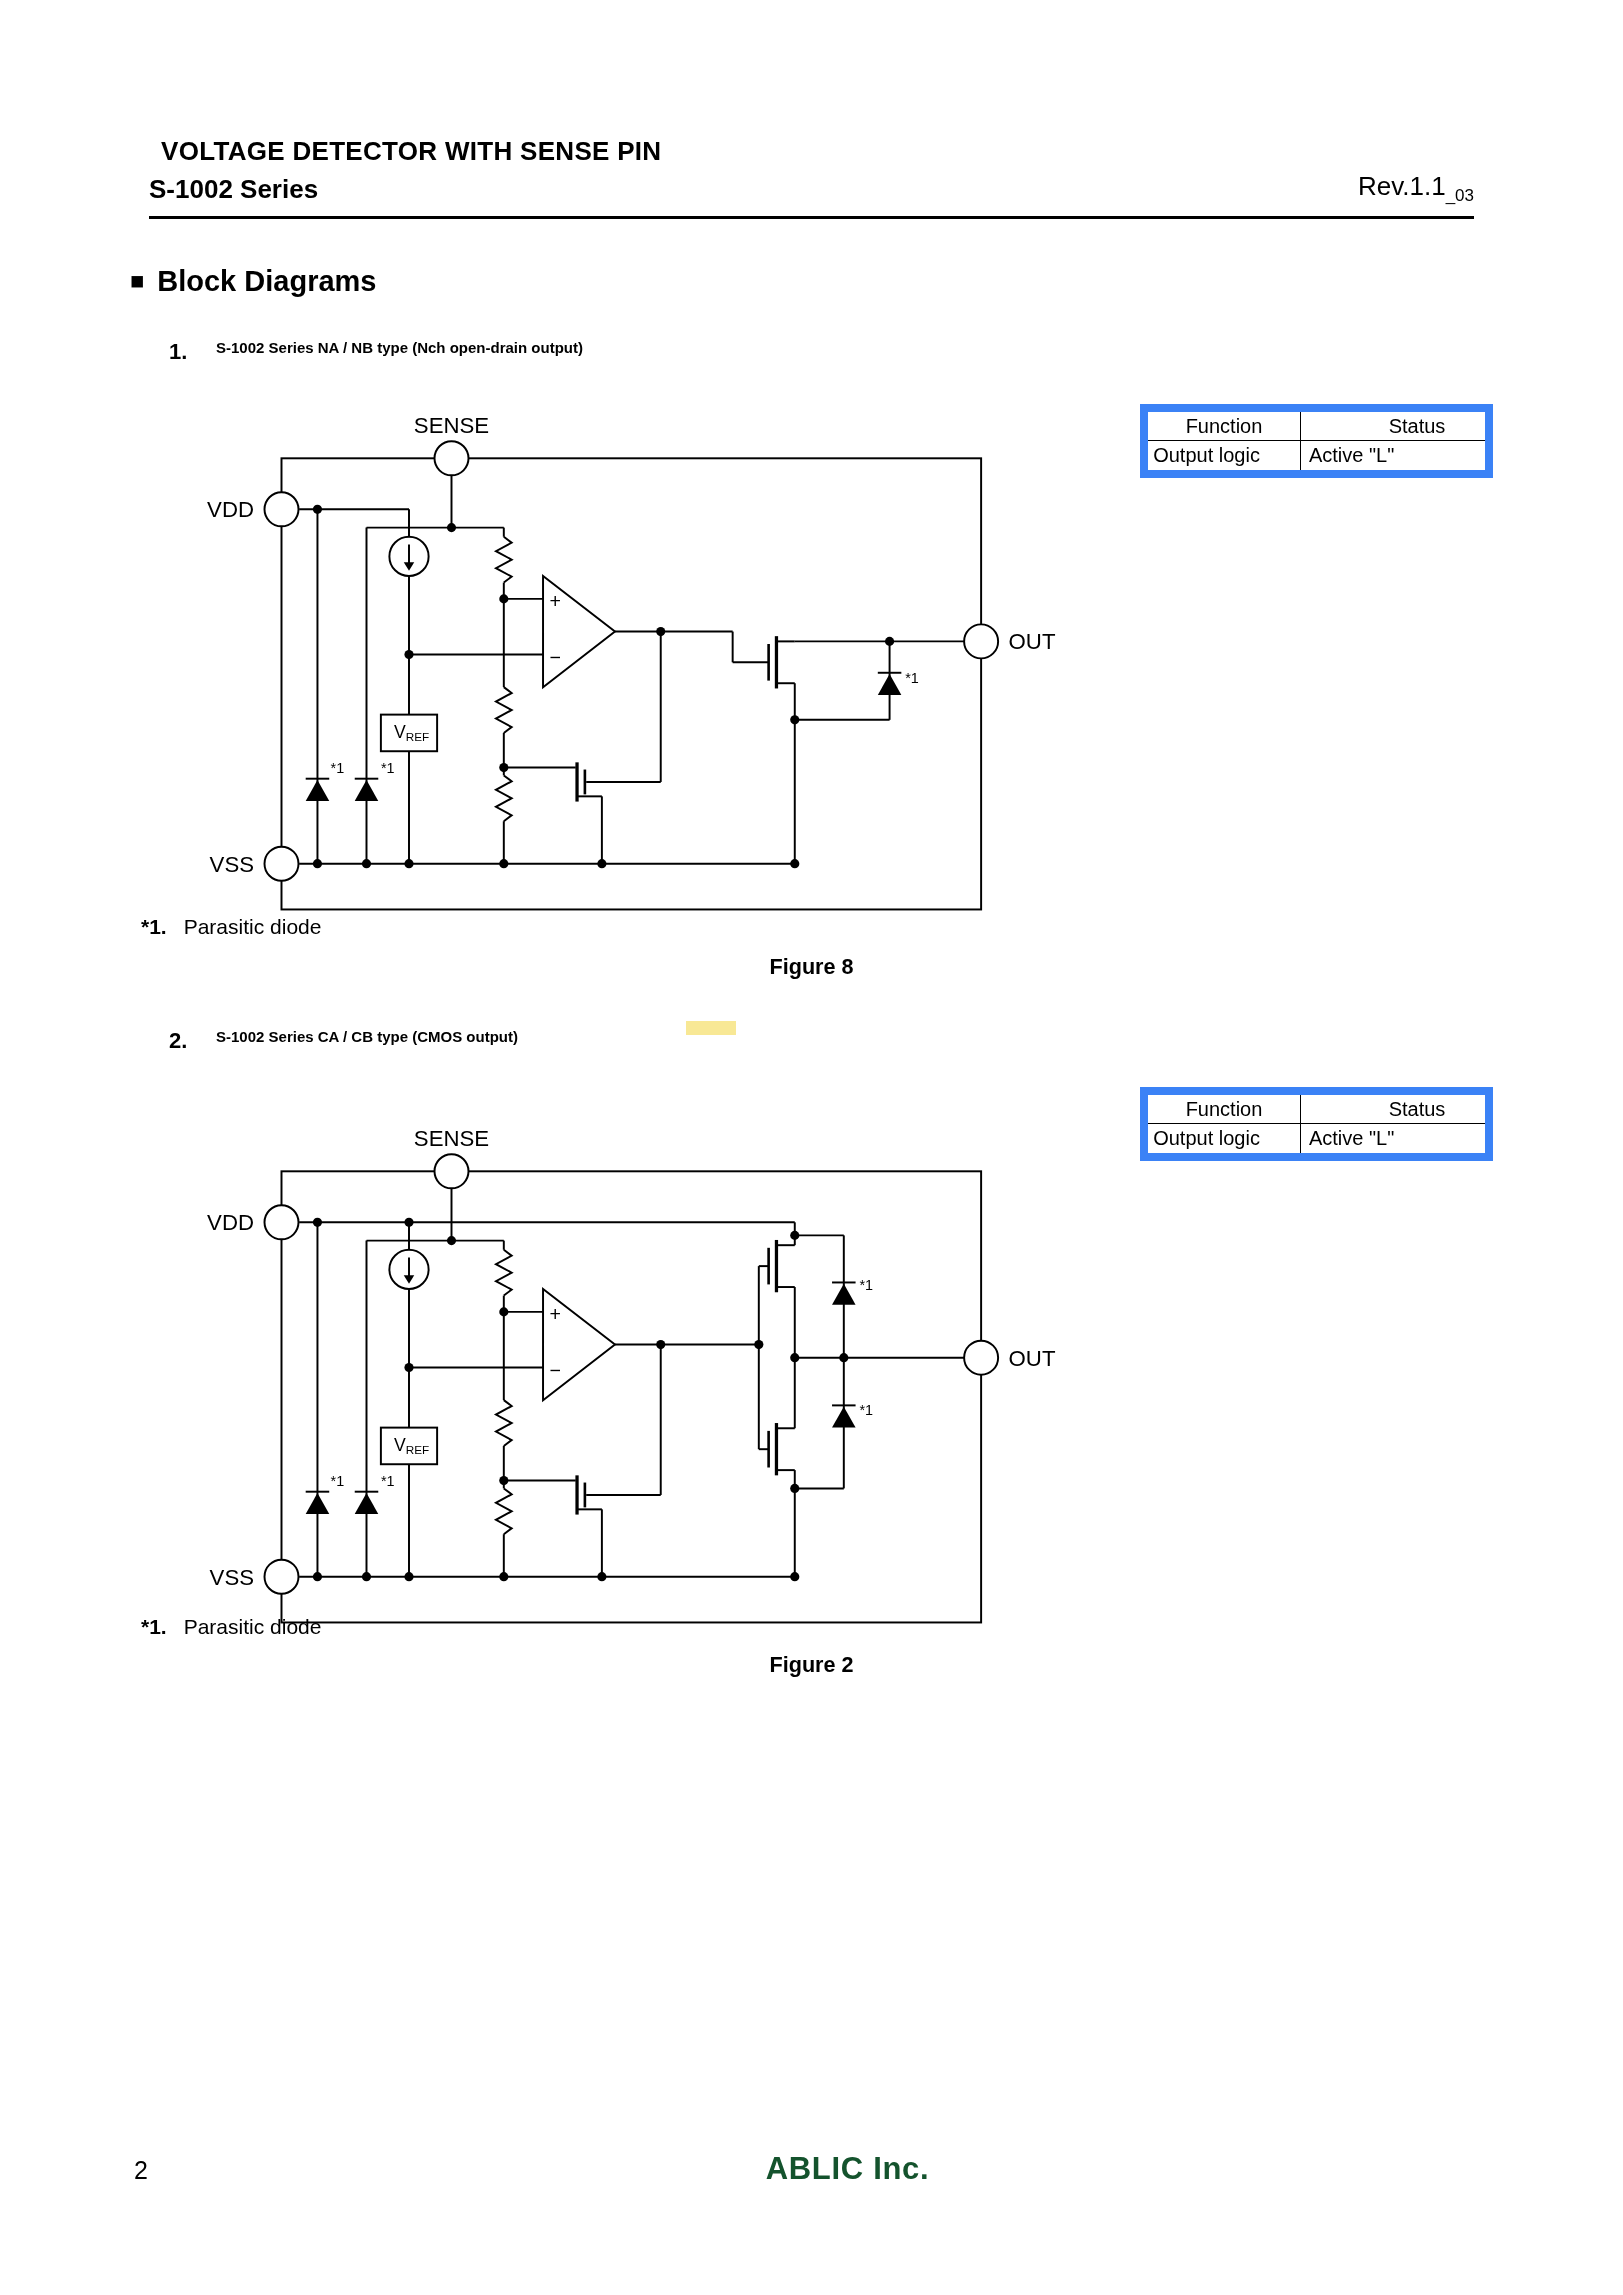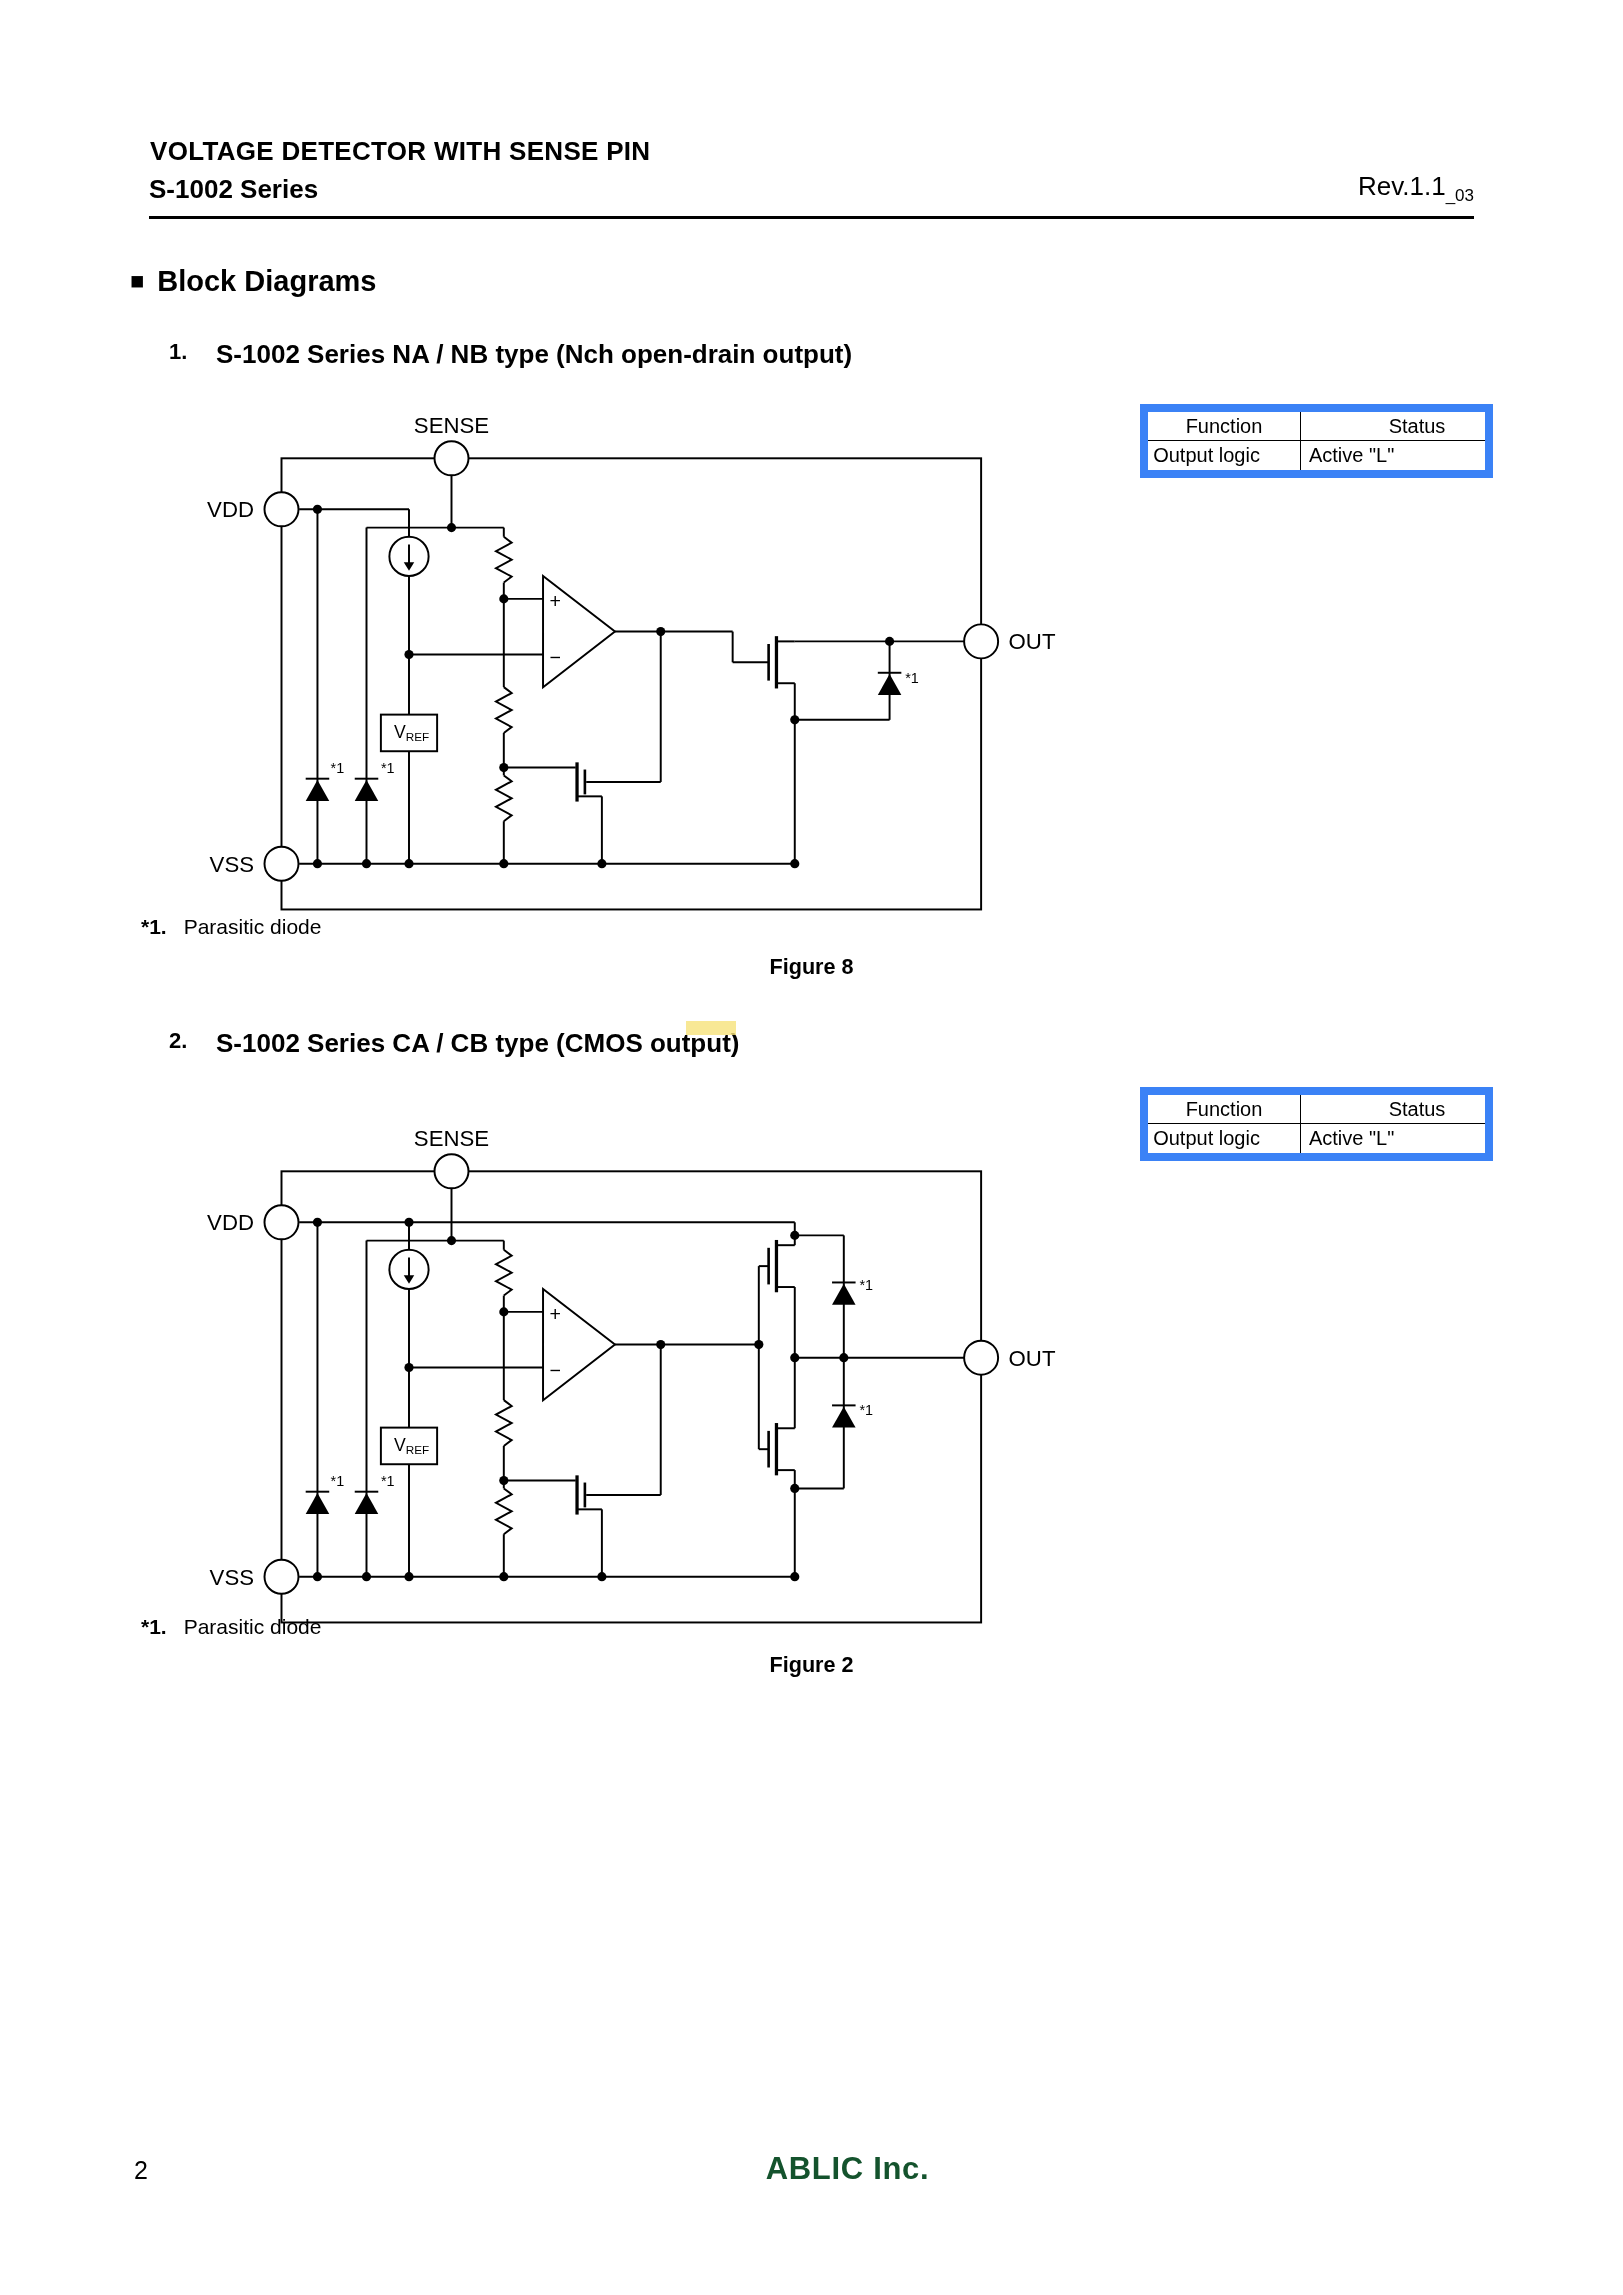--- a/index.html
+++ b/index.html
@@ -8,21 +8,21 @@
   .abs{position:absolute;}
   .h-title{font-size:26px;font-weight:bold;letter-spacing:0.3px;}
   .h-series{font-size:26px;font-weight:bold;}
   .h-rev{font-size:26px;}
   .h-rev .sub{font-size:17px;vertical-align:-5.9px;}
   .rule{height:2.6px;background:#000;}
   .section-title{font-size:29px;font-weight:bold;display:flex;align-items:center;gap:13px;}
   .section-title .sq{font-size:23.6px;line-height:1;}
   .item-row{display:flex;}
   .item-num{font-size:22px;font-weight:bold;width:47px;}
-  .item-heading{font-size:26px;font-weight:bold;}
+  .item-heading{font-size:15px;font-weight:bold;}
   .note{font-size:21px;}
   .note .note-ref{font-weight:bold;}
   .note .note-text{margin-left:17px;}
   .caption{font-size:21.6px;font-weight:bold;width:1623px;text-align:center;}
   .spec-table{display:grid;grid-template-columns:152px 185px;border:8px solid #3b82f6;background:#fff;}
   .spec-table .cell{height:29px;box-sizing:border-box;display:flex;align-items:center;font-size:20px;}
   .spec-table .c2{border-left:1.3px solid #000;padding-left:48px;}
   .spec-table .r1{border-bottom:1.3px solid #000;}
   .spec-table .head{justify-content:center;}
   .spec-table .body{padding-left:5.2px;}
@@ -44,21 +44,21 @@
   .slabel{font-size:22px;}
   .sign{font-size:30px;}
   .vreft{font-size:27px;}
   .vrefsub{font-size:18px;}
 </style>
 </head>
 <body>
 
 <div class="page">
 
-  <div class="abs h-title" style="left:150px;top:136px">VOLTAGE DETECTOR WITH SENSE PIN</div>
+  <div class="abs h-title" style="left:161px;top:136px">VOLTAGE DETECTOR WITH SENSE PIN</div>
   <div class="abs h-series" style="left:149px;top:174px">S-1002 Series</div>
   <div class="abs h-rev" style="top:171px;right:149px"><span>Rev.1.1</span><span class="sub">_03</span></div>
   <div class="abs rule" style="left:149px;top:216px;width:1325px"></div>
 
   <div class="abs section-title" style="left:130px;top:265px">
     <span class="sq">■</span>
     <span>Block Diagrams</span>
   </div>
 
   <div class="abs item-row" style="left:169px;top:339px">

